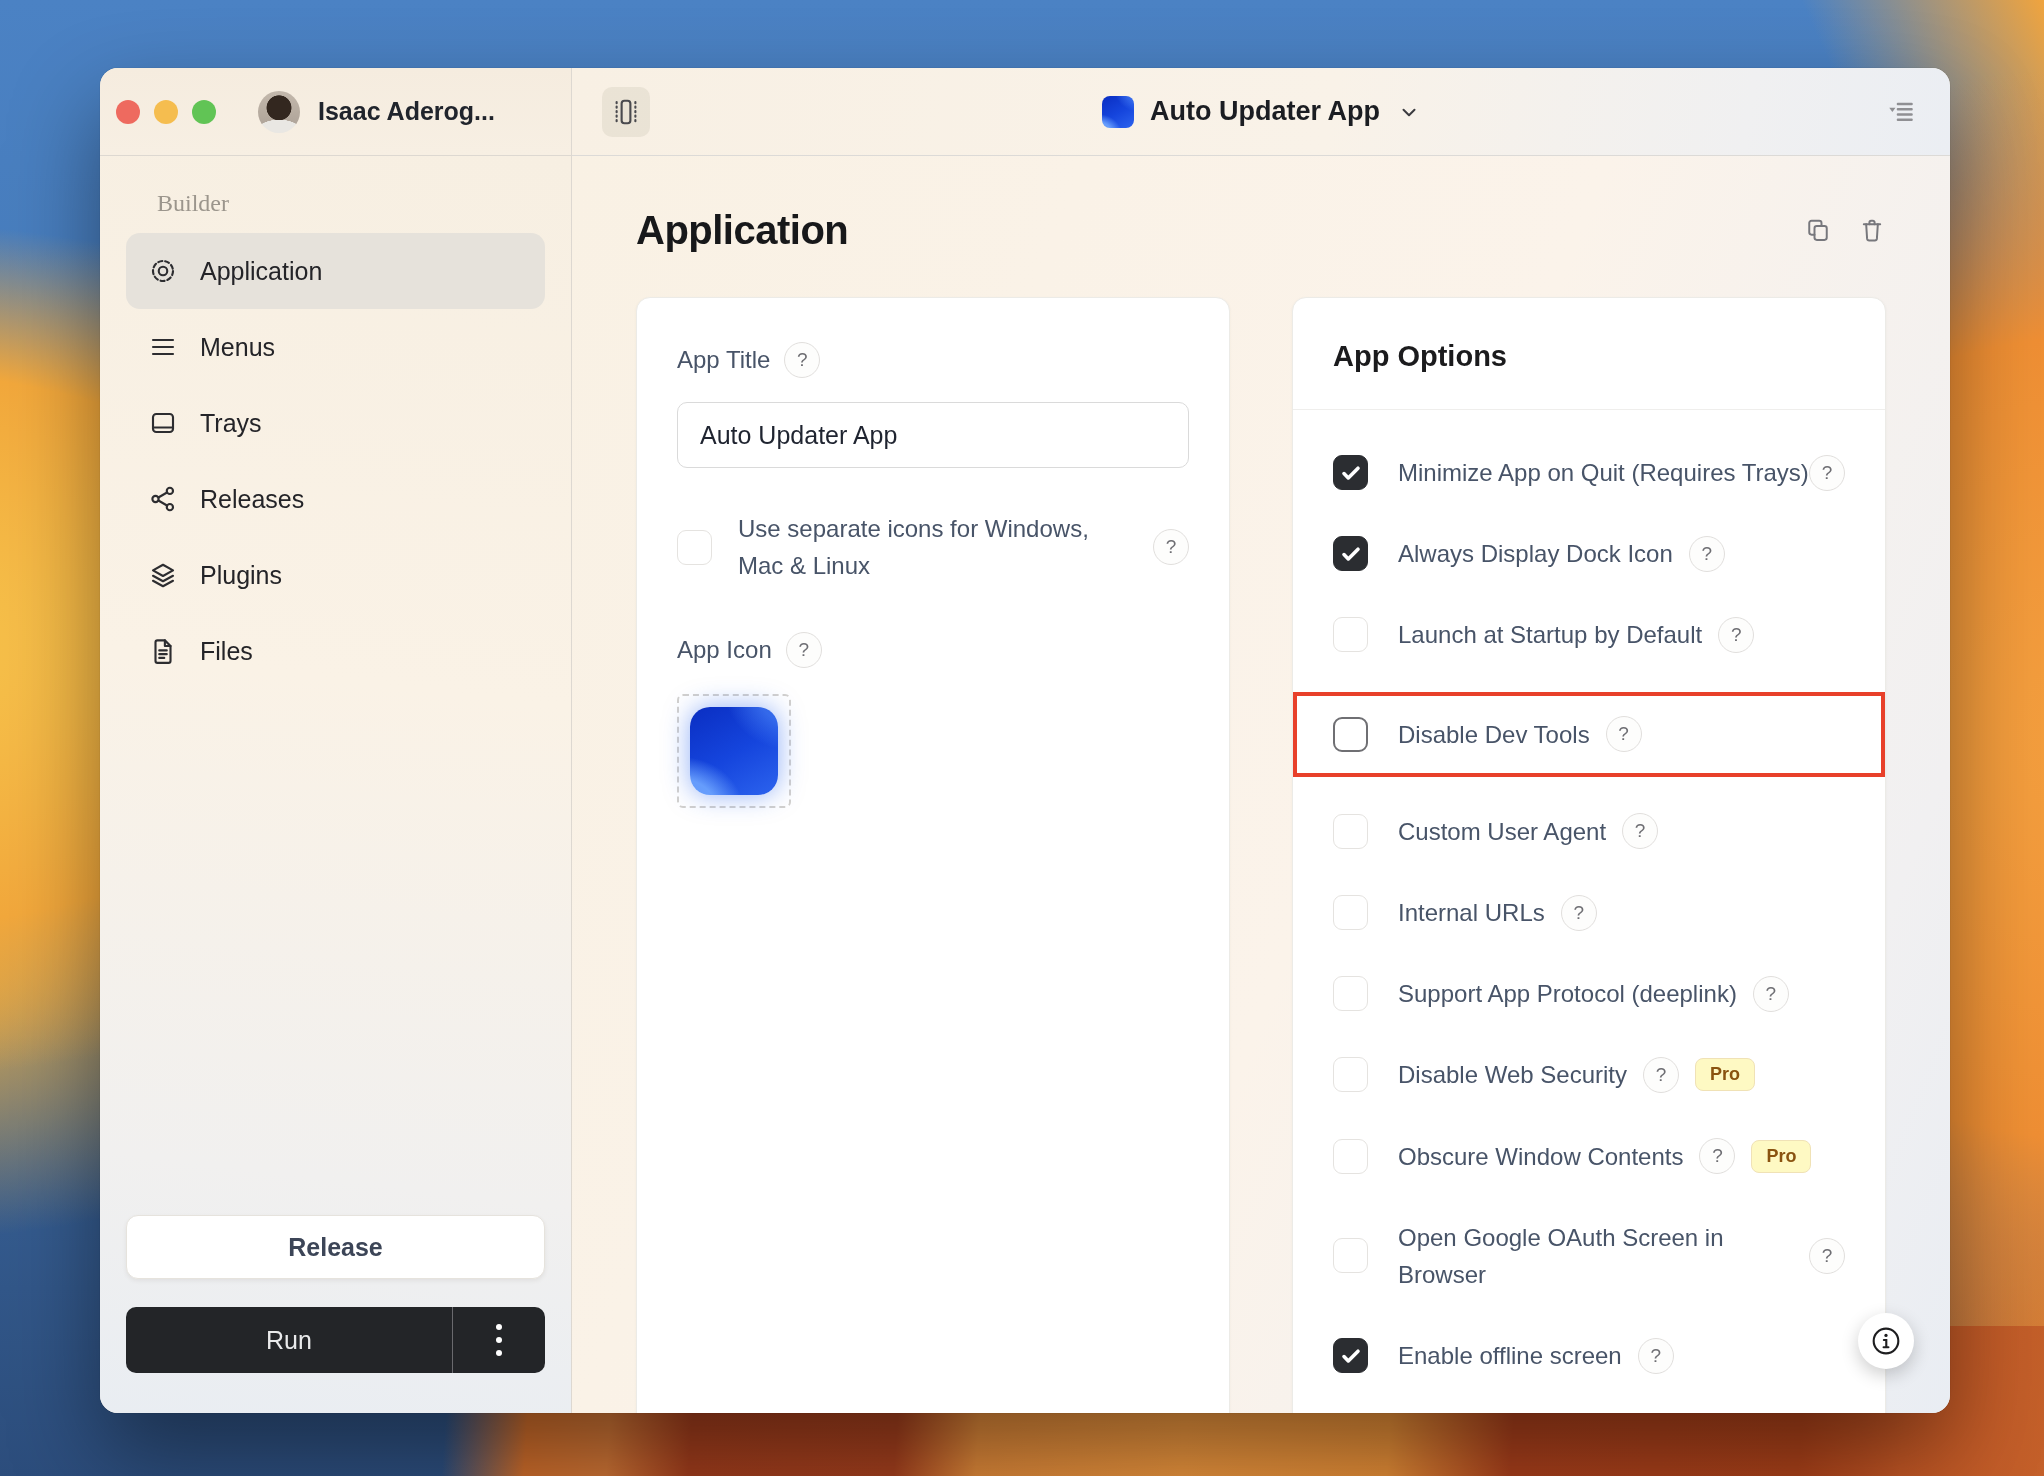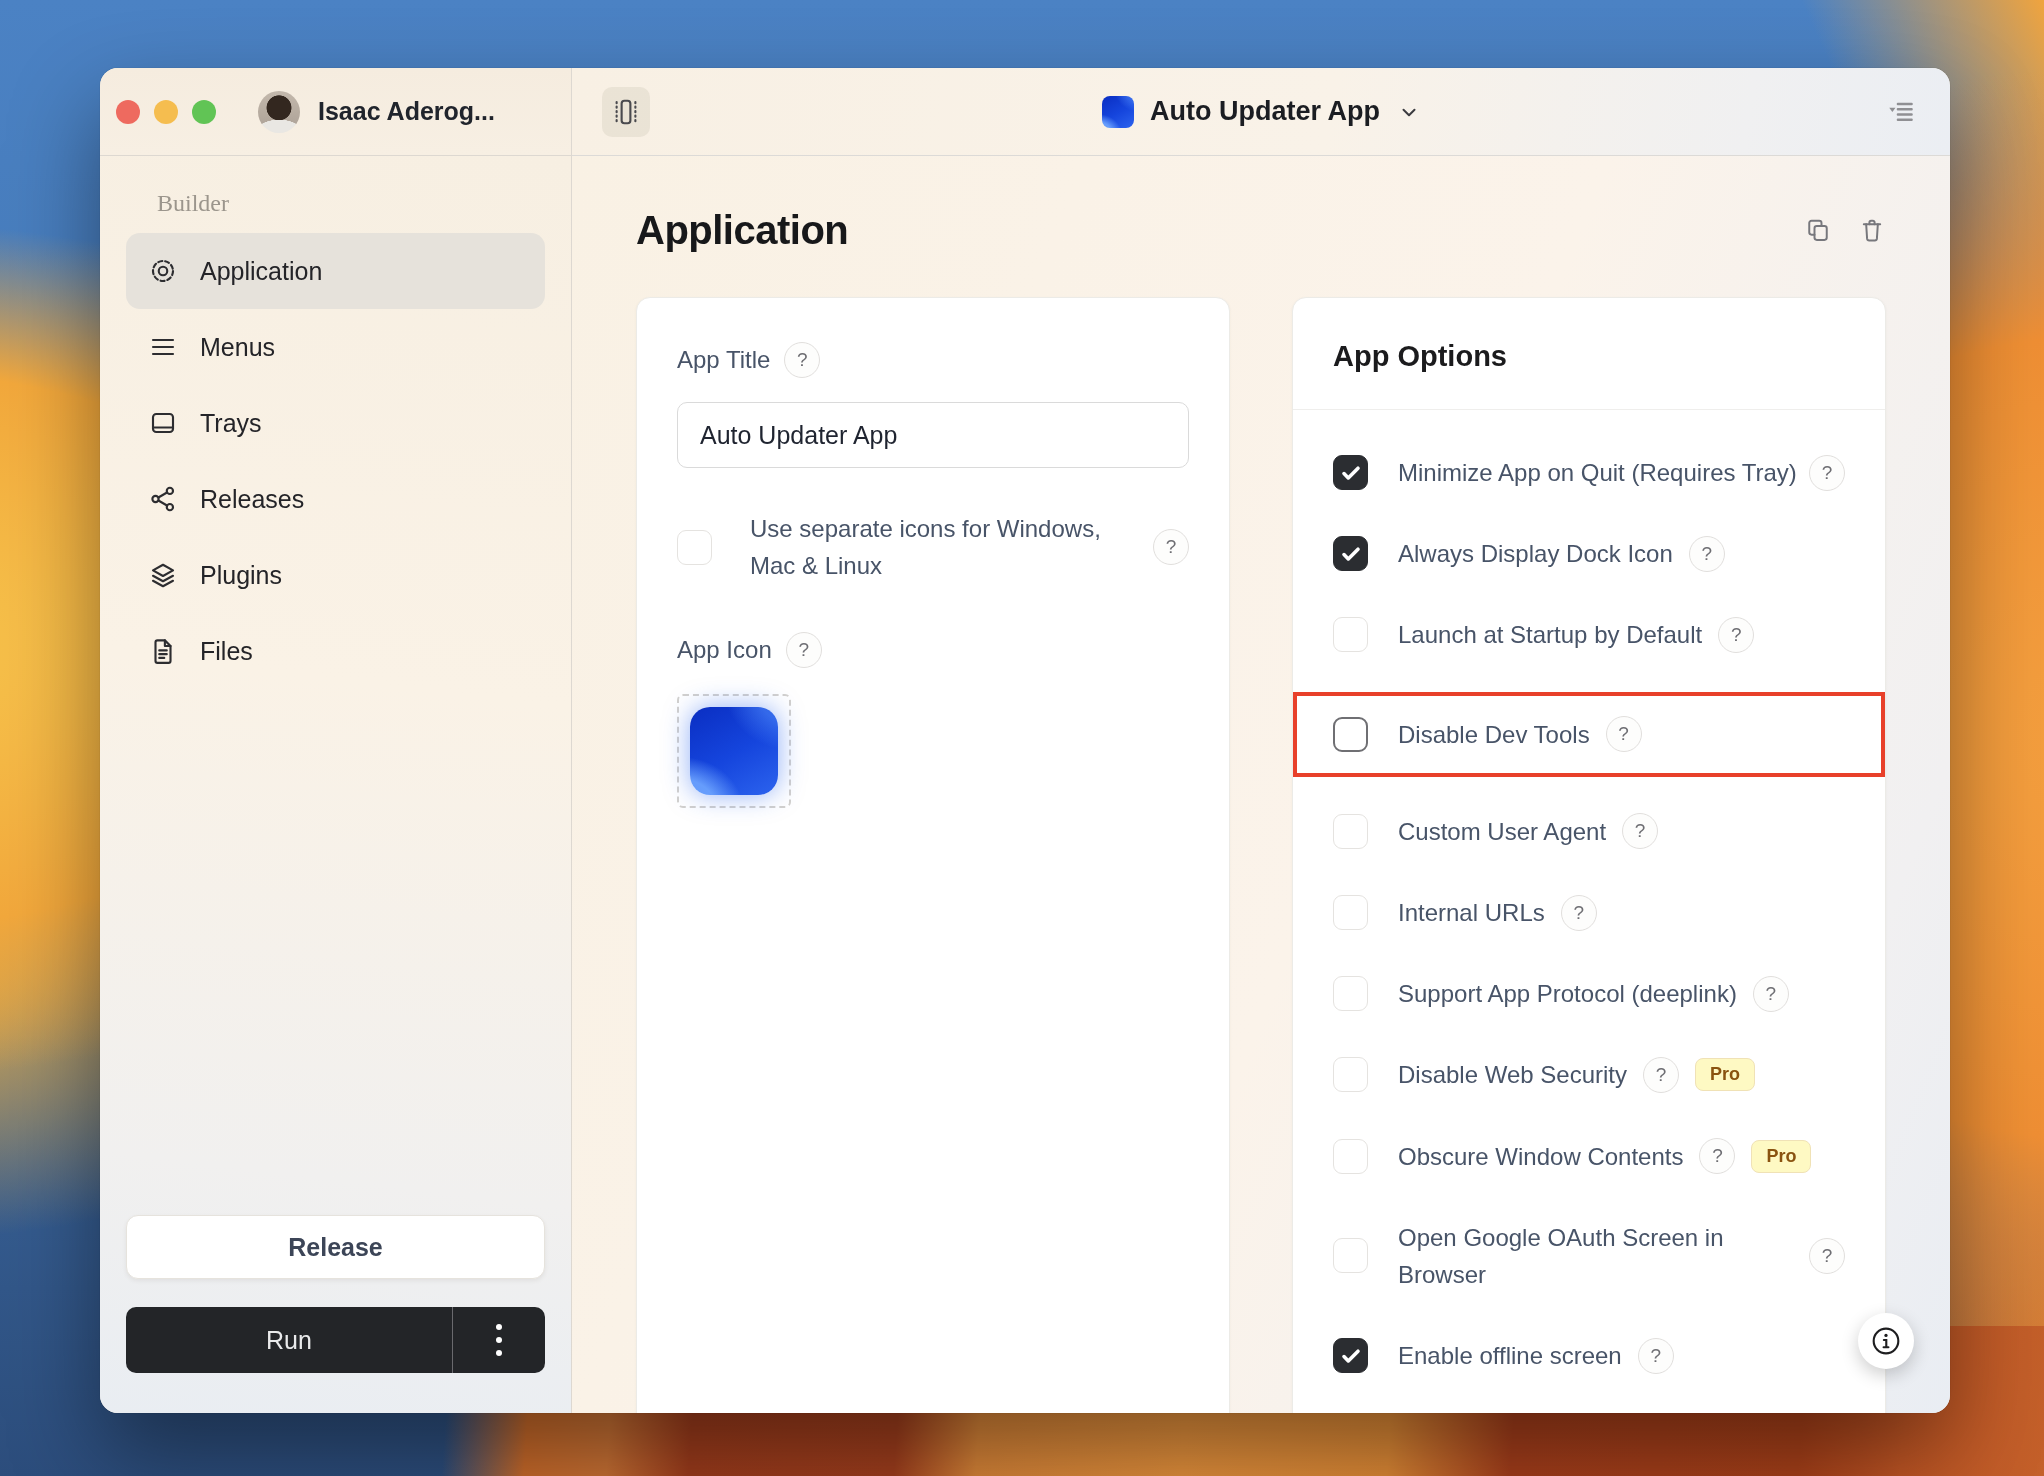--- a/index.html
+++ b/index.html
@@ -97,21 +97,21 @@
   .help { width:36px; height:36px; border-radius:50%; border:1.5px solid #e1dfdd; background:#fdfdfc;
       color:#6e6e73; font-size:19px; display:flex; align-items:center; justify-content:center; flex:none; }
   .text-input { margin-top:24px; width:100%; height:66px; border:1px solid #dadada; border-radius:10px;
       padding:0 22px; font-size:25px; color:#1f2430; background:#fff; outline:none; font-family:inherit; }
 
   .cb { width:35px; height:35px; border-radius:9px; border:1.5px solid #e5e3e0; background:#fff; flex:none;
       display:flex; align-items:center; justify-content:center; }
   .cb.checked { background:#2b2d31; border-color:#2b2d31; }
   .cb.bold-border { border-color:#6f6f73; border-width:2px; }
 
-  .sep-row { display:flex; align-items:center; gap:38px; margin-top:42px; }
+  .sep-row { display:flex; align-items:center; gap:26px; margin-top:42px; }
   .sep-row .lbl { flex:1; font-size:24px; color:#485468; line-height:1.55; max-width:450px; }
   .icon-label { margin-top:48px; }
   .icon-drop { margin-top:26px; width:114px; height:114px; border:2px dashed #d3d1ce; border-radius:6px;
       display:flex; align-items:center; justify-content:center; }
   .app-logo.big { width:88px; height:88px; border-radius:20px; box-shadow:0 0 26px rgba(40,100,240,.5); }
 
   .opt-row { display:flex; align-items:center; margin-bottom:44px; }
   .opt-row .lbl { font-size:24px; color:#485468; line-height:1.55; }
   .opt-row .cb { margin-right:30px; }
   .opt-row .help { margin-left:16px; }
@@ -299,21 +299,21 @@
 
       <div class="card">
         <div class="card-title">App Options</div>
         <div class="card-body" id="options-list">
             <div class="opt-row wide">
               <span class="cb checked">
                 <svg width="24" height="24" viewBox="0 0 24 24" fill="none" stroke="#ffffff" stroke-width="3.6" stroke-linecap="round" stroke-linejoin="round">
                   <path d="M5 12.6l4.3 4.3L19 7.2"></path>
                 </svg>
               </span>
-              <span class="lbl">Minimize App on Quit (Requires Tray)</span>
+              <span class="lbl">Minimize App on Quit (Requires Trays)</span>
               <span class="help">?</span>
             </div>
             <div class="opt-row">
               <span class="cb checked">
                 <svg width="24" height="24" viewBox="0 0 24 24" fill="none" stroke="#ffffff" stroke-width="3.6" stroke-linecap="round" stroke-linejoin="round">
                   <path d="M5 12.6l4.3 4.3L19 7.2"></path>
                 </svg>
               </span>
               <span class="lbl">Always Display Dock Icon</span>
               <span class="help">?</span>

